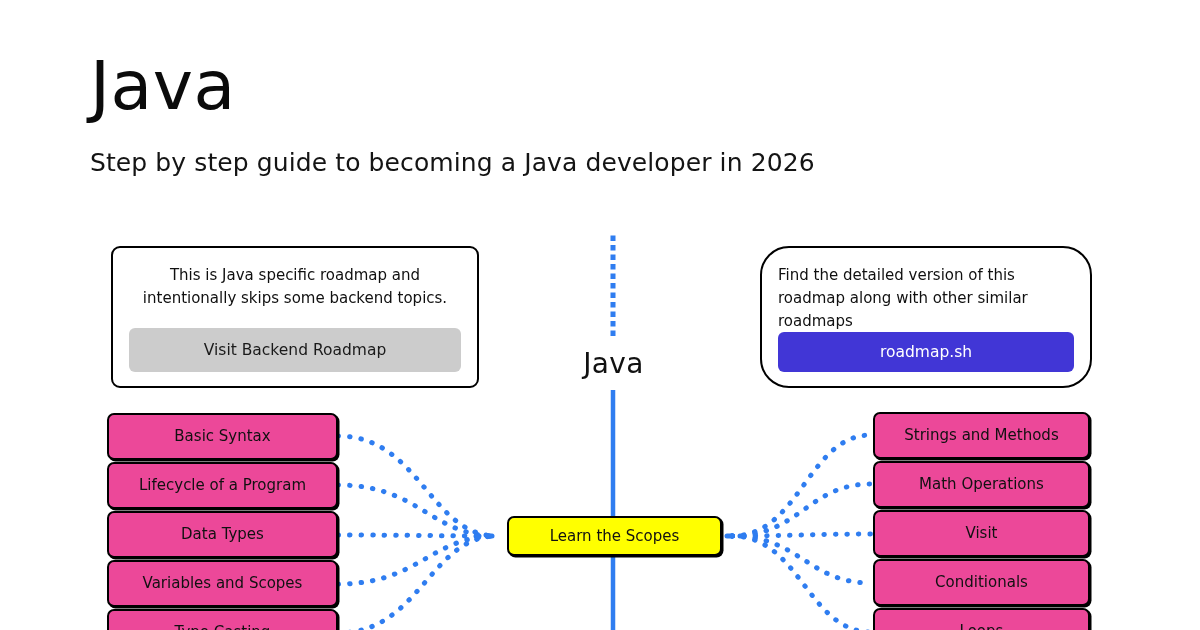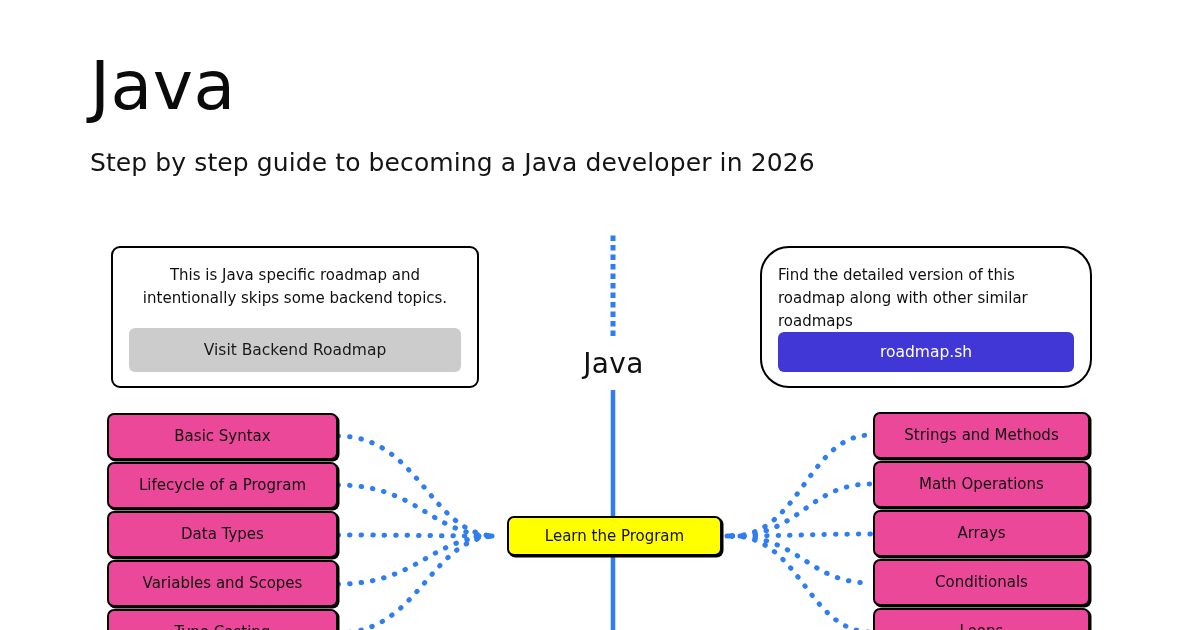--- a/index.html
+++ b/index.html
@@ -207,31 +207,31 @@
     <button class="note-cta" id="btn-backend-roadmap">Visit Backend Roadmap</button>
   </div>
 
   <div class="note-box" id="note-right">
     <div class="note-text">Find the detailed version of this roadmap along with other similar roadmaps</div>
     <button class="note-cta" id="btn-roadmap-sh">roadmap.sh</button>
   </div>
 
   <div id="central-label">Java</div>
 
-  <div class="node" id="node-learn-basics">Learn the Program</div>
+  <div class="node" id="node-learn-basics">Learn the Scopes</div>
 
   <div class="node topic left-topic" style="top: 413px;">Basic Syntax</div>
   <div class="node topic left-topic" style="top: 462px;">Lifecycle of a Program</div>
   <div class="node topic left-topic" style="top: 511px;">Data Types</div>
   <div class="node topic left-topic" style="top: 560px;">Variables and Scopes</div>
   <div class="node topic left-topic" style="top: 609px;">Type Casting</div>
 
   <div class="node topic right-topic" style="top: 412px;">Strings and Methods</div>
   <div class="node topic right-topic" style="top: 461px;">Math Operations</div>
-  <div class="node topic right-topic" style="top: 510px;">Arrays</div>
+  <div class="node topic right-topic" style="top: 510px;">Visit</div>
   <div class="node topic right-topic" style="top: 559px;">Conditionals</div>
   <div class="node topic right-topic" style="top: 608px;">Loops</div>
 
 </div>
 
 <div id="header">
   <h1 id="page-title">Java</h1>
   <div id="page-subtitle">Step by step guide to becoming a Java developer in 2026</div>
 </div>
 

